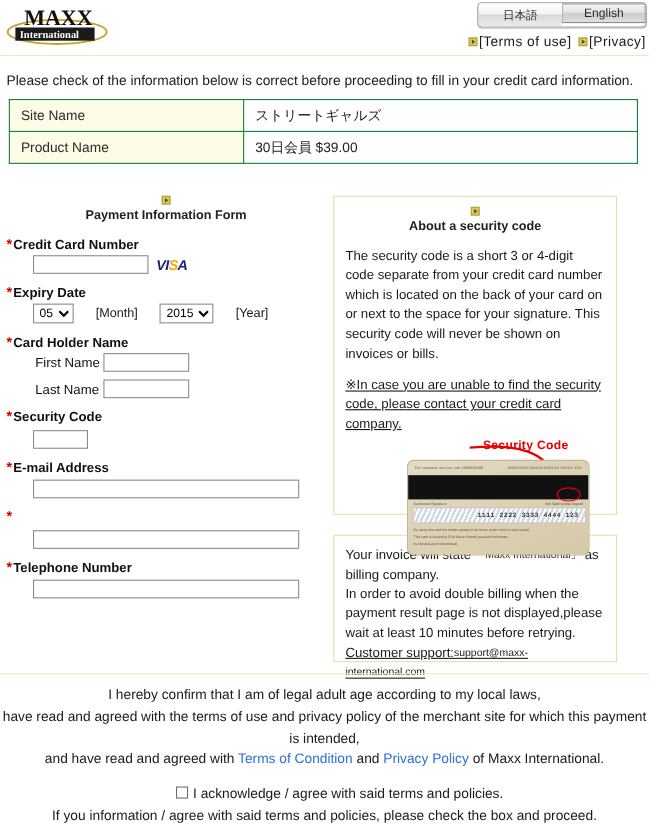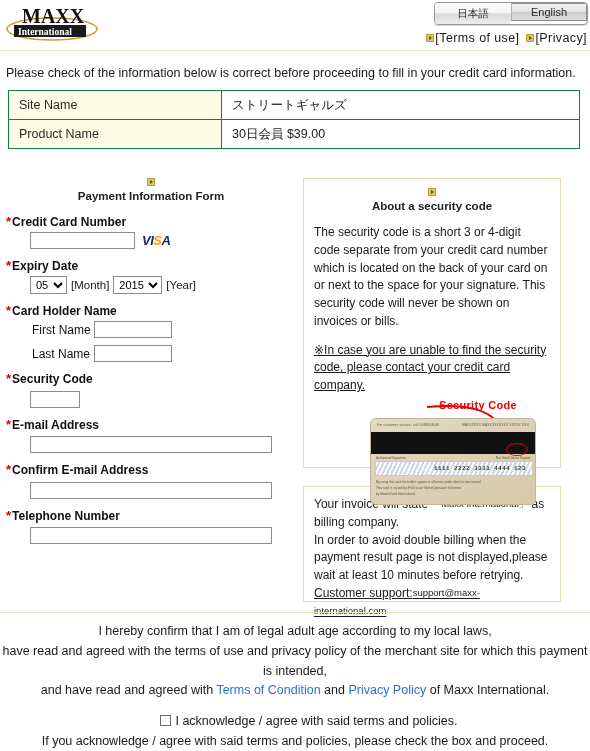--- a/index.html
+++ b/index.html
@@ -127,21 +127,21 @@
 
   .visa {
     display: inline-block; margin-left: 7px;
     font-size: 13px; font-weight: bold; font-style: italic;
     letter-spacing: -.5px; vertical-align: -1px;
   }
   .visa .v1 { color: #1a1f71; }
   .visa .v2 { color: #f7a600; }
 
   .row-inline { display: flex; align-items: center; }
-  .selrow { margin-left: 24px; display: flex; align-items: center; gap: 4px; font-size: 11.5px; }
+  .selrow { margin-left: 24px; display: flex; align-items: center; gap: 20px; font-size: 11.5px; }
   .sel {
     border: 1px solid #8c8c8c; background: #fff;
     height: 18px; font-size: 11px; padding: 0 1px;
     font-family: "Liberation Sans", sans-serif;
   }
 
   .namerow { display: flex; align-items: center; margin-left: 26px; margin-bottom: 7px; font-size: 12px; }
   .namerow .nl { width: 62px; color: #111; }
 
   
@@ -335,21 +335,20 @@
       <div class="fld-label">
         <span class="req">*</span>
         <span>E-mail Address</span>
       </div>
       <input class="tin w-full" type="text" value="" style="">
     </div>
 
     <div class="fld">
       <div class="fld-label">
         <span class="req">*</span>
-        <span>Confirm E-mail Address</span>
       </div>
       <input class="tin w-full" type="text" value="" style="">
     </div>
 
     <div class="fld">
       <div class="fld-label">
         <span class="req">*</span>
         <span>Telephone Number</span>
       </div>
       <input class="tin w-full" type="text" value="" style="">
@@ -417,17 +416,17 @@
   <div class="footer">
     <div>I hereby confirm that I am of legal adult age according to my local laws,</div>
     <div>have read and agreed with the terms of use and privacy policy of the merchant site for which this payment is intended,</div>
     <div>
       <span>and have read and agreed with </span><a href="#">Terms of Condition</a><span> and </span><a href="#">Privacy Policy</a><span> of Maxx International.</span>
     </div>
 
     <div class="ack">
       <span class="ackbox"></span><span>I acknowledge / agree with said terms and policies.</span>
     </div>
-    <div>If you acknowledge / agree with said terms and policies, please check the box and proceed.</div>
+    <div>If you information / agree with said terms and policies, please check the box and proceed.</div>
 
   </div>
 
 </div>
 
 </body></html>

